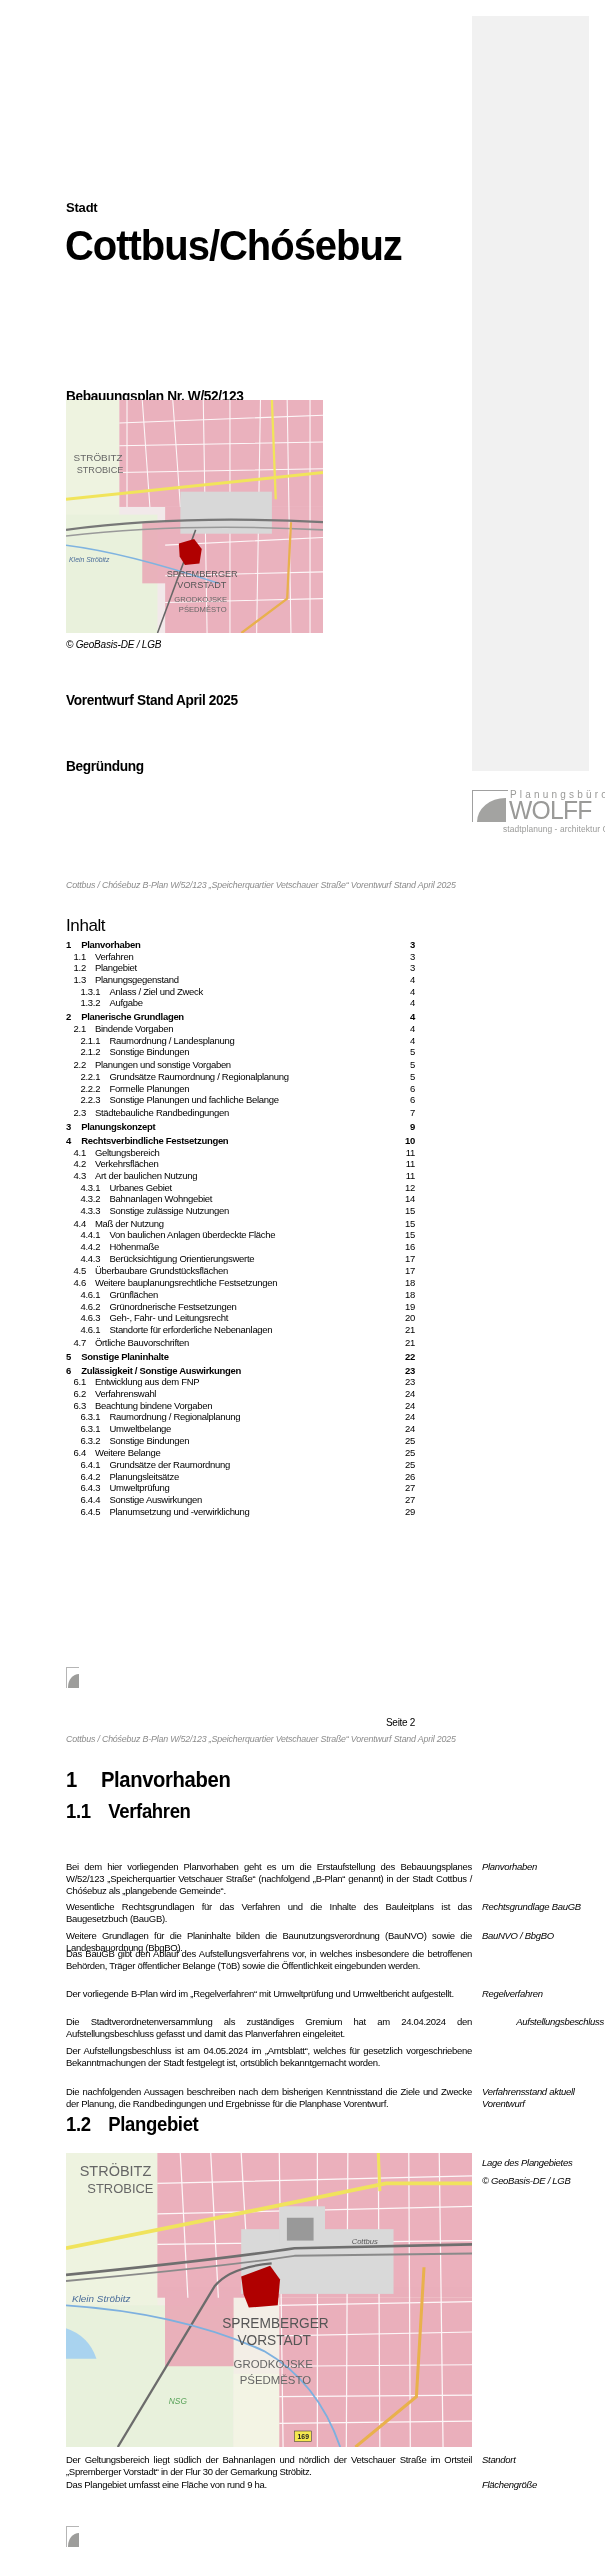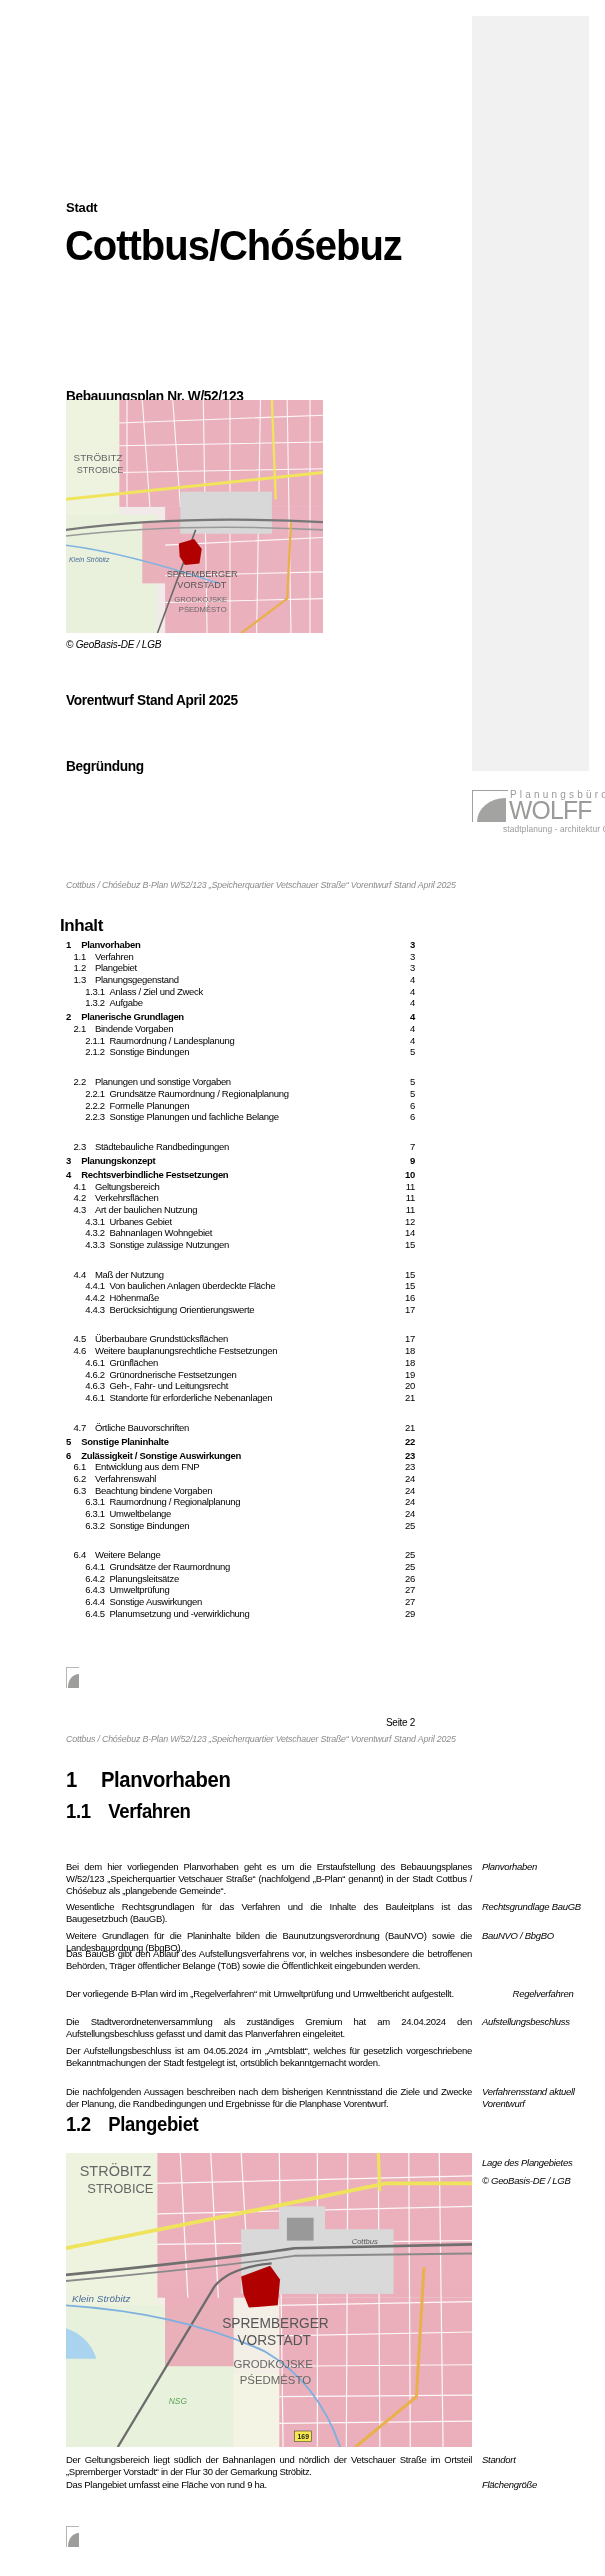--- a/index.html
+++ b/index.html
@@ -30,33 +30,33 @@
   #logo .sub { position:absolute; left:0; top:34px; font-size:8.4px; color:#9a9a98; white-space:nowrap; letter-spacing:0.1px;margin-left:31px; }
 
   
   .run-header { left:66px; font-size:9.5px; font-style:italic; color:#8c8c8c; white-space:nowrap; letter-spacing:-0.2px; transform:scaleX(0.93); transform-origin:left top; }
   .footer-mark { left:66px; width:13px; height:20px; }
   .footer-mark .b { position:absolute; left:0; top:0; width:12.2px; height:20px; border-left:0.8px solid #b5b5b5; border-top:0.8px solid #b5b5b5; }
   .footer-mark .q { position:absolute; left:1.5px; top:6.9px; width:11.4px; height:13.7px; background:#9d9d9b; border-top-left-radius:11.4px 13.7px; }
   .page-num { left:386px; width:29px; text-align:right; font-size:10px; letter-spacing:-0.3px; white-space:nowrap;margin-top:44px; }
 
   
-  #toc-title { left:60px; top:916px; font-size:17px; font-weight:bold; letter-spacing:-0.4px; }
+  #toc-title { left:66px; top:916px; font-size:17px; font-weight:normal; letter-spacing:-0.4px; }
   #toc { left:66px; top:939px; width:349px; }
   .toc-row { position:relative; height:11.7px; font-size:9.5px; line-height:11.7px; white-space:nowrap; letter-spacing:-0.3px; }
   .toc-row.l1 { font-weight:bold; margin-top:2.3px; }
   .toc-row.l1.first { margin-top:0; }
   .toc-row.l2 { padding-left:7.6px; }
   .toc-row.l3 { padding-left:14.5px; }
   .toc-row .num { display:inline-block; }
   .toc-row.l1 .num { width:15.2px; }
   .toc-row.l2 .num { width:21.3px; }
-  .toc-row.l3 .num { width:29px;text-align:center; }
+  .toc-row.l3 .num { width:29px; }
   .toc-row .pg { position:absolute; right:0; top:0; }
-  .toc-row.gap { margin-top:18px; }
+  .toc-row.gap { margin-top:1px; }
 
   
   #h1 { left:66px; top:1767px; font-size:22px; font-weight:bold; letter-spacing:-0.4px; transform:scaleX(0.92); transform-origin:left top; white-space:nowrap; }
   #h1 .n { display:inline-block; width:38px; }
   .h2 { left:66px; font-size:20.6px; font-weight:bold; letter-spacing:-0.4px; transform:scaleX(0.9); transform-origin:left top; white-space:nowrap; }
   .h2 .n { display:inline-block; width:47px; }
   #h2-verfahren { top:1799px; }
   #h2-plangebiet { top:2112px; }
   .para { left:66px; width:406px; font-size:9.5px; line-height:12px; text-align:justify; letter-spacing:-0.3px; }
   .margin-note { left:482px; width:122px; font-size:9.5px; line-height:12px; font-style:italic; letter-spacing:-0.3px; }
@@ -185,23 +185,23 @@
 
 <div id="paras-a">
     <div class="abs para" style="top: 1861px;">Bei dem hier vorliegenden Planvorhaben geht es um die Erstaufstellung des Bebauungs­planes W/52/123 „Speicherquartier Vetschauer Straße“ (nachfolgend „B-Plan“ genannt) in der Stadt Cottbus / Chóśebuz als „plangebende Gemeinde“.</div>
     <div class="abs margin-note" style="top: 1861px;">Planvorhaben</div>
     <div class="abs para" style="top: 1901px;">Wesentliche Rechtsgrundlagen für das Verfahren und die Inhalte des Bauleitplans ist das Baugesetzbuch (BauGB).</div>
     <div class="abs margin-note" style="top: 1901px;">Rechtsgrundlage BauGB</div>
     <div class="abs para" style="top: 1930px;">Weitere Grundlagen für die Planinhalte bilden die Baunutzungsverordnung (BauNVO) sowie die Landesbauordnung (BbgBO).</div>
     <div class="abs margin-note" style="top: 1930px;">BauNVO / BbgBO</div>
     <div class="abs para" style="top: 1948px;">Das BauGB gibt den Ablauf des Aufstellungsverfahrens vor, in welches insbesondere die betroffenen Behörden, Träger öffentlicher Belange (TöB) sowie die Öffentlichkeit eingebunden werden.</div>
     <div class="abs para" style="top: 1988px;">Der vorliegende B-Plan wird im „Regelverfahren“ mit Umweltprüfung und Umweltbericht aufgestellt.</div>
-    <div class="abs margin-note" style="top: 1988px; text-align: center;">Regelverfahren</div>
+    <div class="abs margin-note" style="top: 1988px;">Regelverfahren</div>
     <div class="abs para" style="top: 2016px;">Die Stadtverordnetenversammlung als zuständiges Gremium hat am 24.04.2024 den Aufstellungsbeschluss gefasst und damit das Planverfahren eingeleitet.</div>
-    <div class="abs margin-note" style="top: 2016px;">Aufstellungsbeschluss</div>
+    <div class="abs margin-note" style="top: 2016px; text-align: right;">Aufstellungsbeschluss</div>
     <div class="abs para" style="top: 2045px;">Der Aufstellungsbeschluss ist am 04.05.2024 im „Amtsblatt“, welches für gesetzlich vorgeschriebene Bekanntmachungen der Stadt festgelegt ist, ortsüblich bekanntgemacht worden.</div>
     <div class="abs para" style="top: 2086px;">Die nachfolgenden Aussagen beschreiben nach dem bisherigen Kenntnisstand die Ziele und Zwecke der Planung, die Randbedingungen und Ergebnisse für die Planphase Vorentwurf.</div>
     <div class="abs margin-note" style="top: 2086px;">Verfahrensstand aktuell Vorentwurf</div>
   </div>
 
 <div id="h2-plangebiet" class="abs h2"><span class="n">1.2</span><span>Plangebiet</span></div>
 
 <svg id="plan-map" class="abs" viewBox="0 0 533 386" preserveAspectRatio="none">
   <rect width="533" height="386" fill="#f3eee6"></rect>
   <rect x="0" y="0" width="120" height="386" fill="#eef3e0"></rect>

